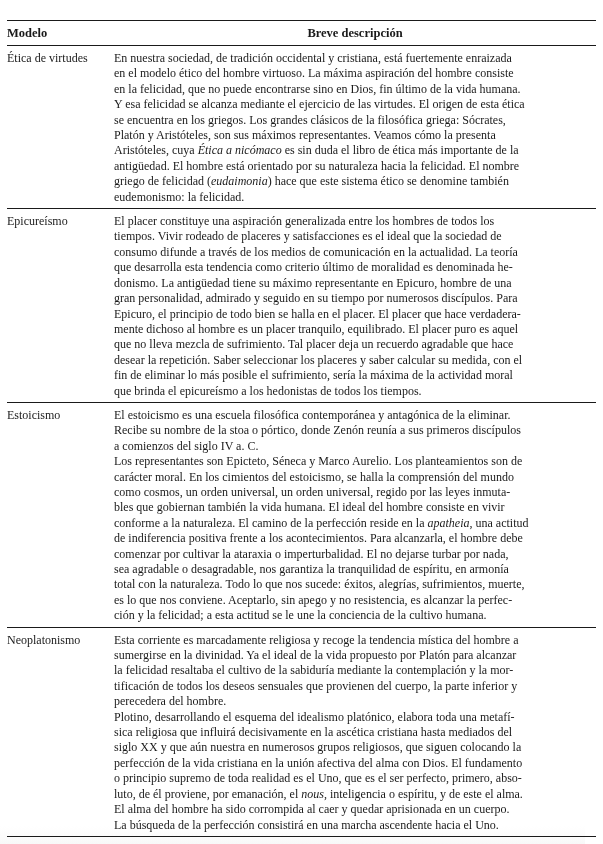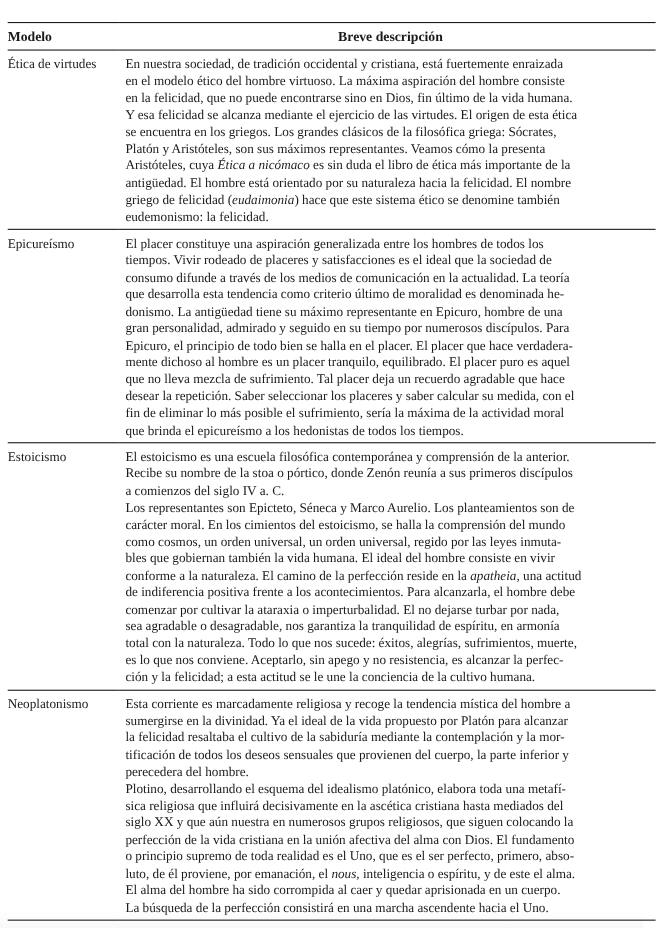--- a/index.html
+++ b/index.html
@@ -105,21 +105,21 @@
             <span class="line">mente dichoso al hombre es un placer tranquilo, equilibrado. El placer puro es aquel</span>
             <span class="line">que no lleva mezcla de sufrimiento. Tal placer deja un recuerdo agradable que hace</span>
             <span class="line">desear la repetición. Saber seleccionar los placeres y saber calcular su medida, con el</span>
             <span class="line">fin de eliminar lo más posible el sufrimiento, sería la máxima de la actividad moral</span>
             <span class="line">que brinda el epicureísmo a los hedonistas de todos los tiempos.</span>
           </td>
       </tr>
       <tr>
         <td class="model">Estoicismo</td>
         <td class="desc">
-            <span class="line">El estoicismo es una escuela filosófica contemporánea y comprensión de la anterior.</span>
+            <span class="line">El estoicismo es una escuela filosófica contemporánea y antagónica de la eliminar.</span>
             <span class="line">Recibe su nombre de la stoa o pórtico, donde Zenón reunía a sus primeros discípulos</span>
             <span class="line">a comienzos del siglo IV a. C.</span>
             <span class="line">Los representantes son Epicteto, Séneca y Marco Aurelio. Los planteamientos son de</span>
             <span class="line">carácter moral. En los cimientos del estoicismo, se halla la comprensión del mundo</span>
             <span class="line">como cosmos, un orden universal, un orden universal, regido por las leyes inmuta-</span>
             <span class="line">bles que gobiernan también la vida humana. El ideal del hombre consiste en vivir</span>
             <span class="line">conforme a la naturaleza. El camino de la perfección reside en la <em>apatheia</em>, una actitud</span>
             <span class="line">de indiferencia positiva frente a los acontecimientos. Para alcanzarla, el hombre debe</span>
             <span class="line">comenzar por cultivar la ataraxia o imperturbalidad. El no dejarse turbar por nada,</span>
             <span class="line">sea agradable o desagradable, nos garantiza la tranquilidad de espíritu, en armonía</span>

